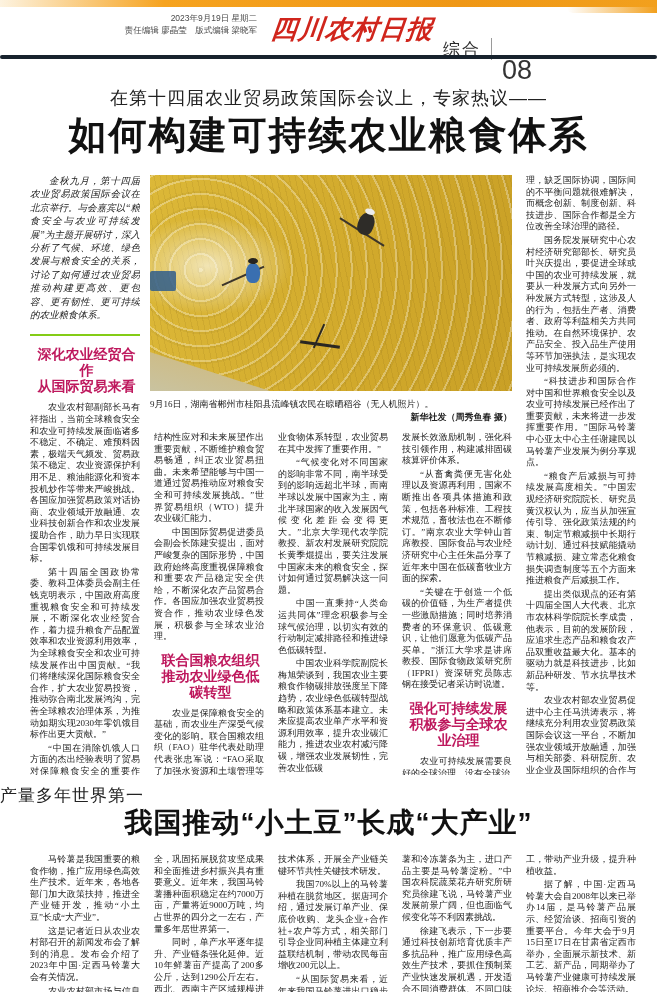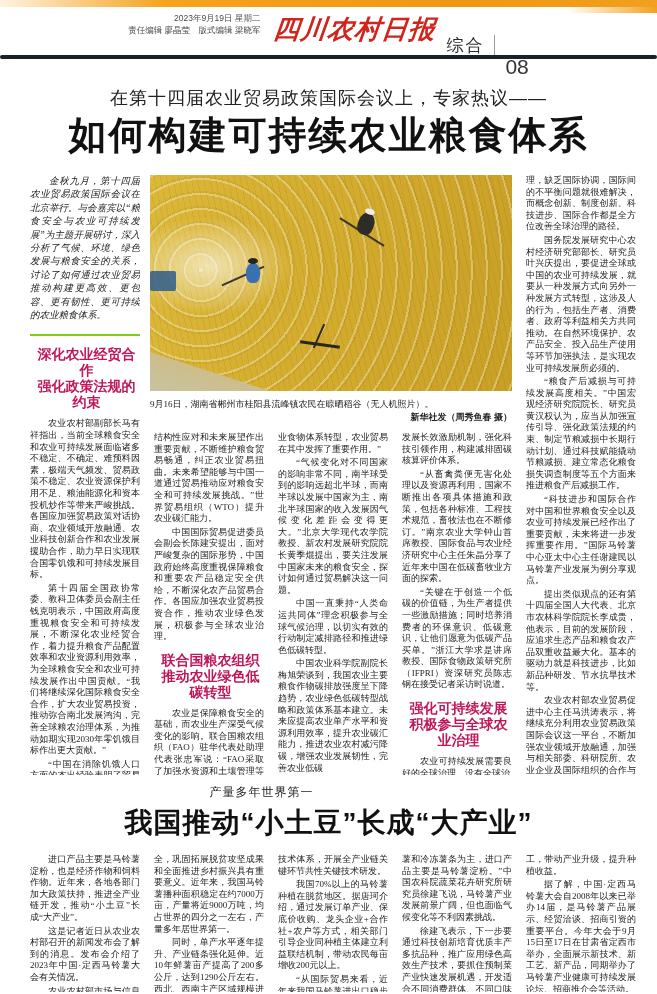--- a/index.html
+++ b/index.html
@@ -14,21 +14,21 @@
     background:linear-gradient(90deg,rgba(246,163,31,0),#f2a01d);border-radius:0 0 0 6px;}
 
   
   .masthead{position:absolute;left:0;top:12px;width:657px;display:flex;justify-content:center;gap:12px;}
   .mh-meta{text-align:right;font-family:"Liberation Sans","DejaVu Sans",sans-serif;color:#4a4a4a;font-size:8.5px;line-height:12px;white-space:nowrap;}
   .mh-logo{font-family:"Liberation Serif","DejaVu Serif",serif;font-style:italic;font-weight:bold;
     color:#d0251c;font-size:26px;letter-spacing:1px;transform:skewX(-6deg);white-space:nowrap;}
   .mh-right{display:flex;align-items:center;gap:10px;font-family:"Liberation Sans","DejaVu Sans",sans-serif;color:#2b2b2b;}
   .mh-section{font-size:17px;letter-spacing:2px;}
   .mh-divider{width:1px;height:22px;background:#9a9a9a;}
-  .mh-page{font-size:21px;color:#333;margin-top:43px;}
+  .mh-page{font-size:27px;color:#333;margin-top:43px;}
   .mast-rule{position:absolute;left:0;top:55px;width:657px;height:4px;background:#17222d;border-radius:2px;}
 
   
   .a1-kicker{position:absolute;left:0;top:86px;width:657px;text-align:center;
     font-family:"Liberation Sans","DejaVu Sans",sans-serif;font-size:18px;color:#222;letter-spacing:1px;}
   .a1-title{position:absolute;left:0;top:110px;width:657px;text-align:center;
     font-family:"Liberation Sans","DejaVu Sans",sans-serif;font-weight:bold;font-size:38px;color:#111;letter-spacing:2px;}
 
   
   .col{position:absolute;width:110px;overflow:hidden;text-align:justify;}
@@ -63,22 +63,22 @@
   .ph-fig2 .hat{position:absolute;left:2px;top:-5px;width:10px;height:6px;background:#26241f;border-radius:50%;}
   .ph-rake1{position:absolute;left:186px;top:56px;width:52px;height:2px;background:#3c352a;transform:rotate(32deg);}
   .ph-rake2{position:absolute;left:70px;top:100px;width:46px;height:2px;background:#3c352a;transform:rotate(-24deg);}
   .ph-tool{position:absolute;left:150px;top:168px;width:40px;height:3px;background:#2a2722;transform:rotate(8deg);}
   .ph-tool2{position:absolute;left:168px;top:148px;width:2px;height:26px;background:#2a2722;transform:rotate(24deg);}
 
   .caption{position:absolute;left:150px;top:398px;width:362px;font-size:9px;line-height:13px;color:#222;}
   .caption .credit{text-align:right;font-weight:bold;font-family:"Liberation Sans","DejaVu Sans",sans-serif;}
 
   
-  .a2-kicker{position:absolute;left:0;top:784px;width:523px;text-align:center;
-    font-family:"Liberation Sans","DejaVu Sans",sans-serif;font-size:12px;color:#222;letter-spacing:1px;}
+  .a2-kicker{position:absolute;left:0;top:784px;width:523px;
+    font-family:"Liberation Sans","DejaVu Sans",sans-serif;font-size:17px;color:#222;letter-spacing:1px;}
   .a2-title{position:absolute;left:0;top:804px;width:657px;text-align:center;
     font-family:"Liberation Sans","DejaVu Sans",sans-serif;font-weight:bold;font-size:28px;color:#111;letter-spacing:1px;}
   .b1{left:30px;top:854px;height:138px;}
   .b2{left:154px;top:854px;height:138px;}
   .b3{left:278px;top:854px;height:138px;}
   .b4{left:402px;top:854px;height:138px;}
   .b5{left:526px;top:854px;height:138px;}
 </style>
 </head>
 <body>
@@ -123,21 +123,21 @@
     <div>9月16日，湖南省郴州市桂阳县流峰镇农民在晾晒稻谷（无人机照片）。</div>
     <div class="credit">新华社发（周秀鱼春 摄）</div>
   </div>
 
   <div class="col c1">
     <div class="intro">
       <p>金秋九月，第十四届农业贸易政策国际会议在北京举行。与会嘉宾以“粮食安全与农业可持续发展”为主题开展研讨，深入分析了气候、环境、绿色发展与粮食安全的关系，讨论了如何通过农业贸易推动构建更高效、更包容、更有韧性、更可持续的农业粮食体系。</p>
     </div>
     <div class="sec-h">
       <div>深化农业经贸合作</div>
-      <div>强化政策法规的约束</div>
+      <div>从国际贸易来看</div>
     </div>
     <p>农业农村部副部长马有祥指出，当前全球粮食安全和农业可持续发展面临诸多不稳定、不确定、难预料因素，极端天气频发、贸易政策不稳定、农业资源保护利用不足、粮油能源化和资本投机炒作等带来严峻挑战。各国应加强贸易政策对话协商、农业领域开放融通、农业科技创新合作和农业发展援助合作，助力早日实现联合国零饥饿和可持续发展目标。</p>
     <p>第十四届全国政协常委、教科卫体委员会副主任钱克明表示，中国政府高度重视粮食安全和可持续发展，不断深化农业经贸合作，着力提升粮食产品配置效率和农业资源利用效率，为全球粮食安全和农业可持续发展作出中国贡献。“我们将继续深化国际粮食安全合作，扩大农业贸易投资，推动弥合南北发展鸿沟，完善全球粮农治理体系，为推动如期实现2030年零饥饿目标作出更大贡献。”</p>
     <p>“中国在消除饥饿人口方面的杰出经验表明了贸易对保障粮食安全的重要作用。世界贸易组织的核心宗旨是利用贸易促进人民的生活水平，促进可持续发展，在保障粮食安全方面通过直接应对、</p>
   </div>
 
   <div class="col c2">
     <p class="cont">结构性应对和未来展望作出重要贡献，不断维护粮食贸易畅通，纠正农业贸易扭曲。未来希望能够与中国一道通过贸易推动应对粮食安全和可持续发展挑战。”世界贸易组织（WTO）提升农业碳汇能力。</p>
     <p>中国国际贸易促进委员会副会长陈建安提出，面对严峻复杂的国际形势，中国政府始终高度重视保障粮食和重要农产品稳定安全供给，不断深化农产品贸易合作。各国应加强农业贸易投资合作，推动农业绿色发展，积极参与全球农业治理。</p>
     <div class="sec-h">
@@ -161,32 +161,32 @@
     <div class="sec-h">
       <div>强化可持续发展</div>
       <div>积极参与全球农业治理</div>
     </div>
     <p>农业可持续发展需要良好的全球治理，没有全球治</p>
   </div>
 
   <div class="col c5">
     <p class="cont">理，缺乏国际协调，国际间的不平衡问题就很难解决，而概念创新、制度创新、科技进步、国际合作都是全方位改善全球治理的路径。</p>
     <p>国务院发展研究中心农村经济研究部部长、研究员叶兴庆提出，要促进全球或中国的农业可持续发展，就要从一种发展方式向另外一种发展方式转型，这涉及人的行为，包括生产者、消费者、政府等利益相关方共同推动。在自然环境保护、农产品安全、投入品生产使用等环节加强执法，是实现农业可持续发展所必须的。</p>
+    <p>“科技进步和国际合作对中国和世界粮食安全以及农业可持续发展已经作出了重要贡献，未来将进一步发挥重要作用。”国际马铃薯中心亚太中心主任谢建民以马铃薯产业发展为例分享观点。</p>
     <p>“粮食产后减损与可持续发展高度相关。”中国宏观经济研究院院长、研究员黄汉权认为，应当从加强宣传引导、强化政策法规的约束、制定节粮减损中长期行动计划、通过科技赋能撬动节粮减损、建立常态化粮食损失调查制度等五个方面来推进粮食产后减损工作。</p>
-    <p>“科技进步和国际合作对中国和世界粮食安全以及农业可持续发展已经作出了重要贡献，未来将进一步发挥重要作用。”国际马铃薯中心亚太中心主任谢建民以马铃薯产业发展为例分享观点。</p>
     <p>提出类似观点的还有第十四届全国人大代表、北京市农林科学院院长李成贵，他表示，目前的发展阶段，应追求生态产品和粮食农产品双重收益最大化。基本的驱动力就是科技进步，比如新品种研发、节水抗旱技术等。</p>
     <p>农业农村部农业贸易促进中心主任马洪涛表示，将继续充分利用农业贸易政策国际会议这一平台，不断加强农业领域开放融通，加强与相关部委、科研院所、农业企业及国际组织的合作与交流，为促进粮食安全和农业可持续发展作出更大贡献。</p>
 
   </div>
 
   <div class="a2-kicker">产量多年世界第一</div>
   <div class="a2-title">我国推动“小土豆”长成“大产业”</div>
 
   <div class="col b1">
-    <p>进口产品主要是马铃薯淀粉，也是经济作物和饲料作物。近年来，各地各部门加大政策扶持，推进全产业链开发，推动“小土豆”长成“大产业”。</p>
+    <p>马铃薯是我国重要的粮食作物，推广应用绿色高效生产技术。近年来，各地各部门加大政策扶持，推进全产业链开发，推动“小土豆”长成“大产业”。</p>
     <p>这是记者近日从农业农村部召开的新闻发布会了解到的消息。发布会介绍了2023年中国·定西马铃薯大会有关情况。</p>
     <p>农业农村部市场与信息化司司长唐珂表示，马铃薯产业发展对于保障国家粮食安</p>
   </div>
   <div class="col b2">
     <p class="cont">全，巩固拓展脱贫攻坚成果和全面推进乡村振兴具有重要意义。近年来，我国马铃薯播种面积稳定在约7000万亩，产量将近9000万吨，均占世界的四分之一左右，产量多年居世界第一。</p>
     <p>同时，单产水平逐年提升、产业链条强化延伸。近10年鲜薯亩产提高了200多公斤，达到1290公斤左右。西北、西南主产区域规模进一步提高。农业农村部建立了马铃薯产业</p>
   </div>
   <div class="col b3">
     <p class="cont">技术体系，开展全产业链关键环节共性关键技术研发。</p>
     <p>我国70%以上的马铃薯种植在脱贫地区。据唐珂介绍，通过发展订单产业、保底价收购、龙头企业+合作社+农户等方式，相关部门引导企业同种植主体建立利益联结机制，带动农民每亩增收200元以上。</p>

